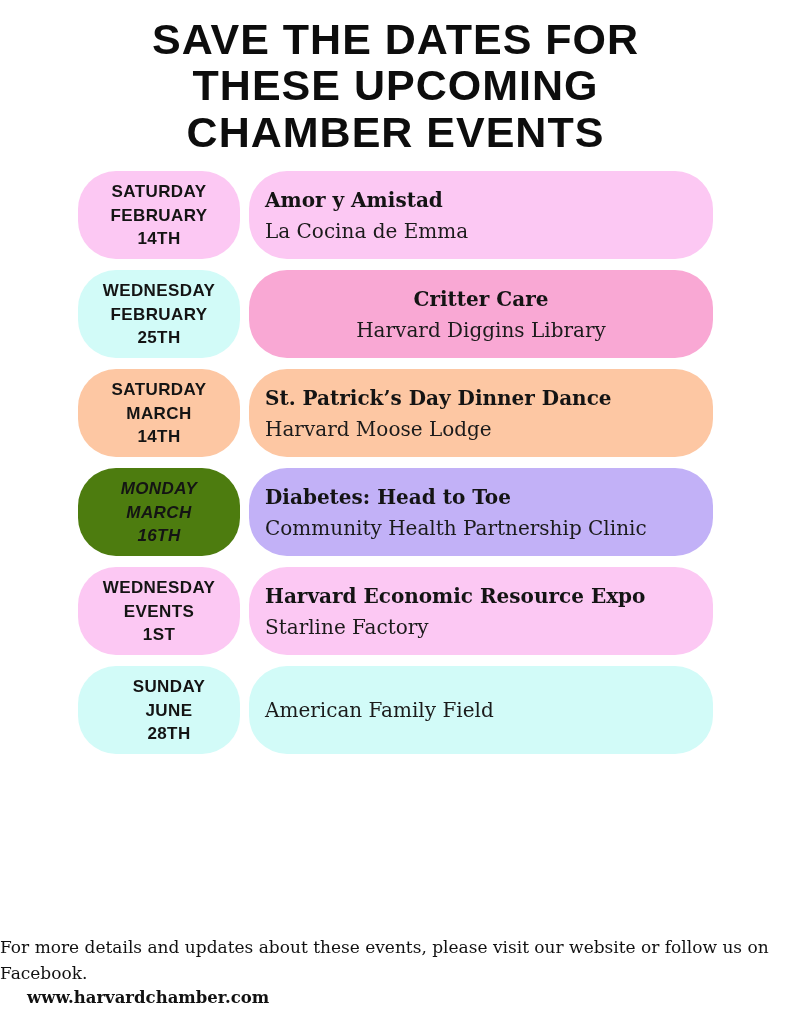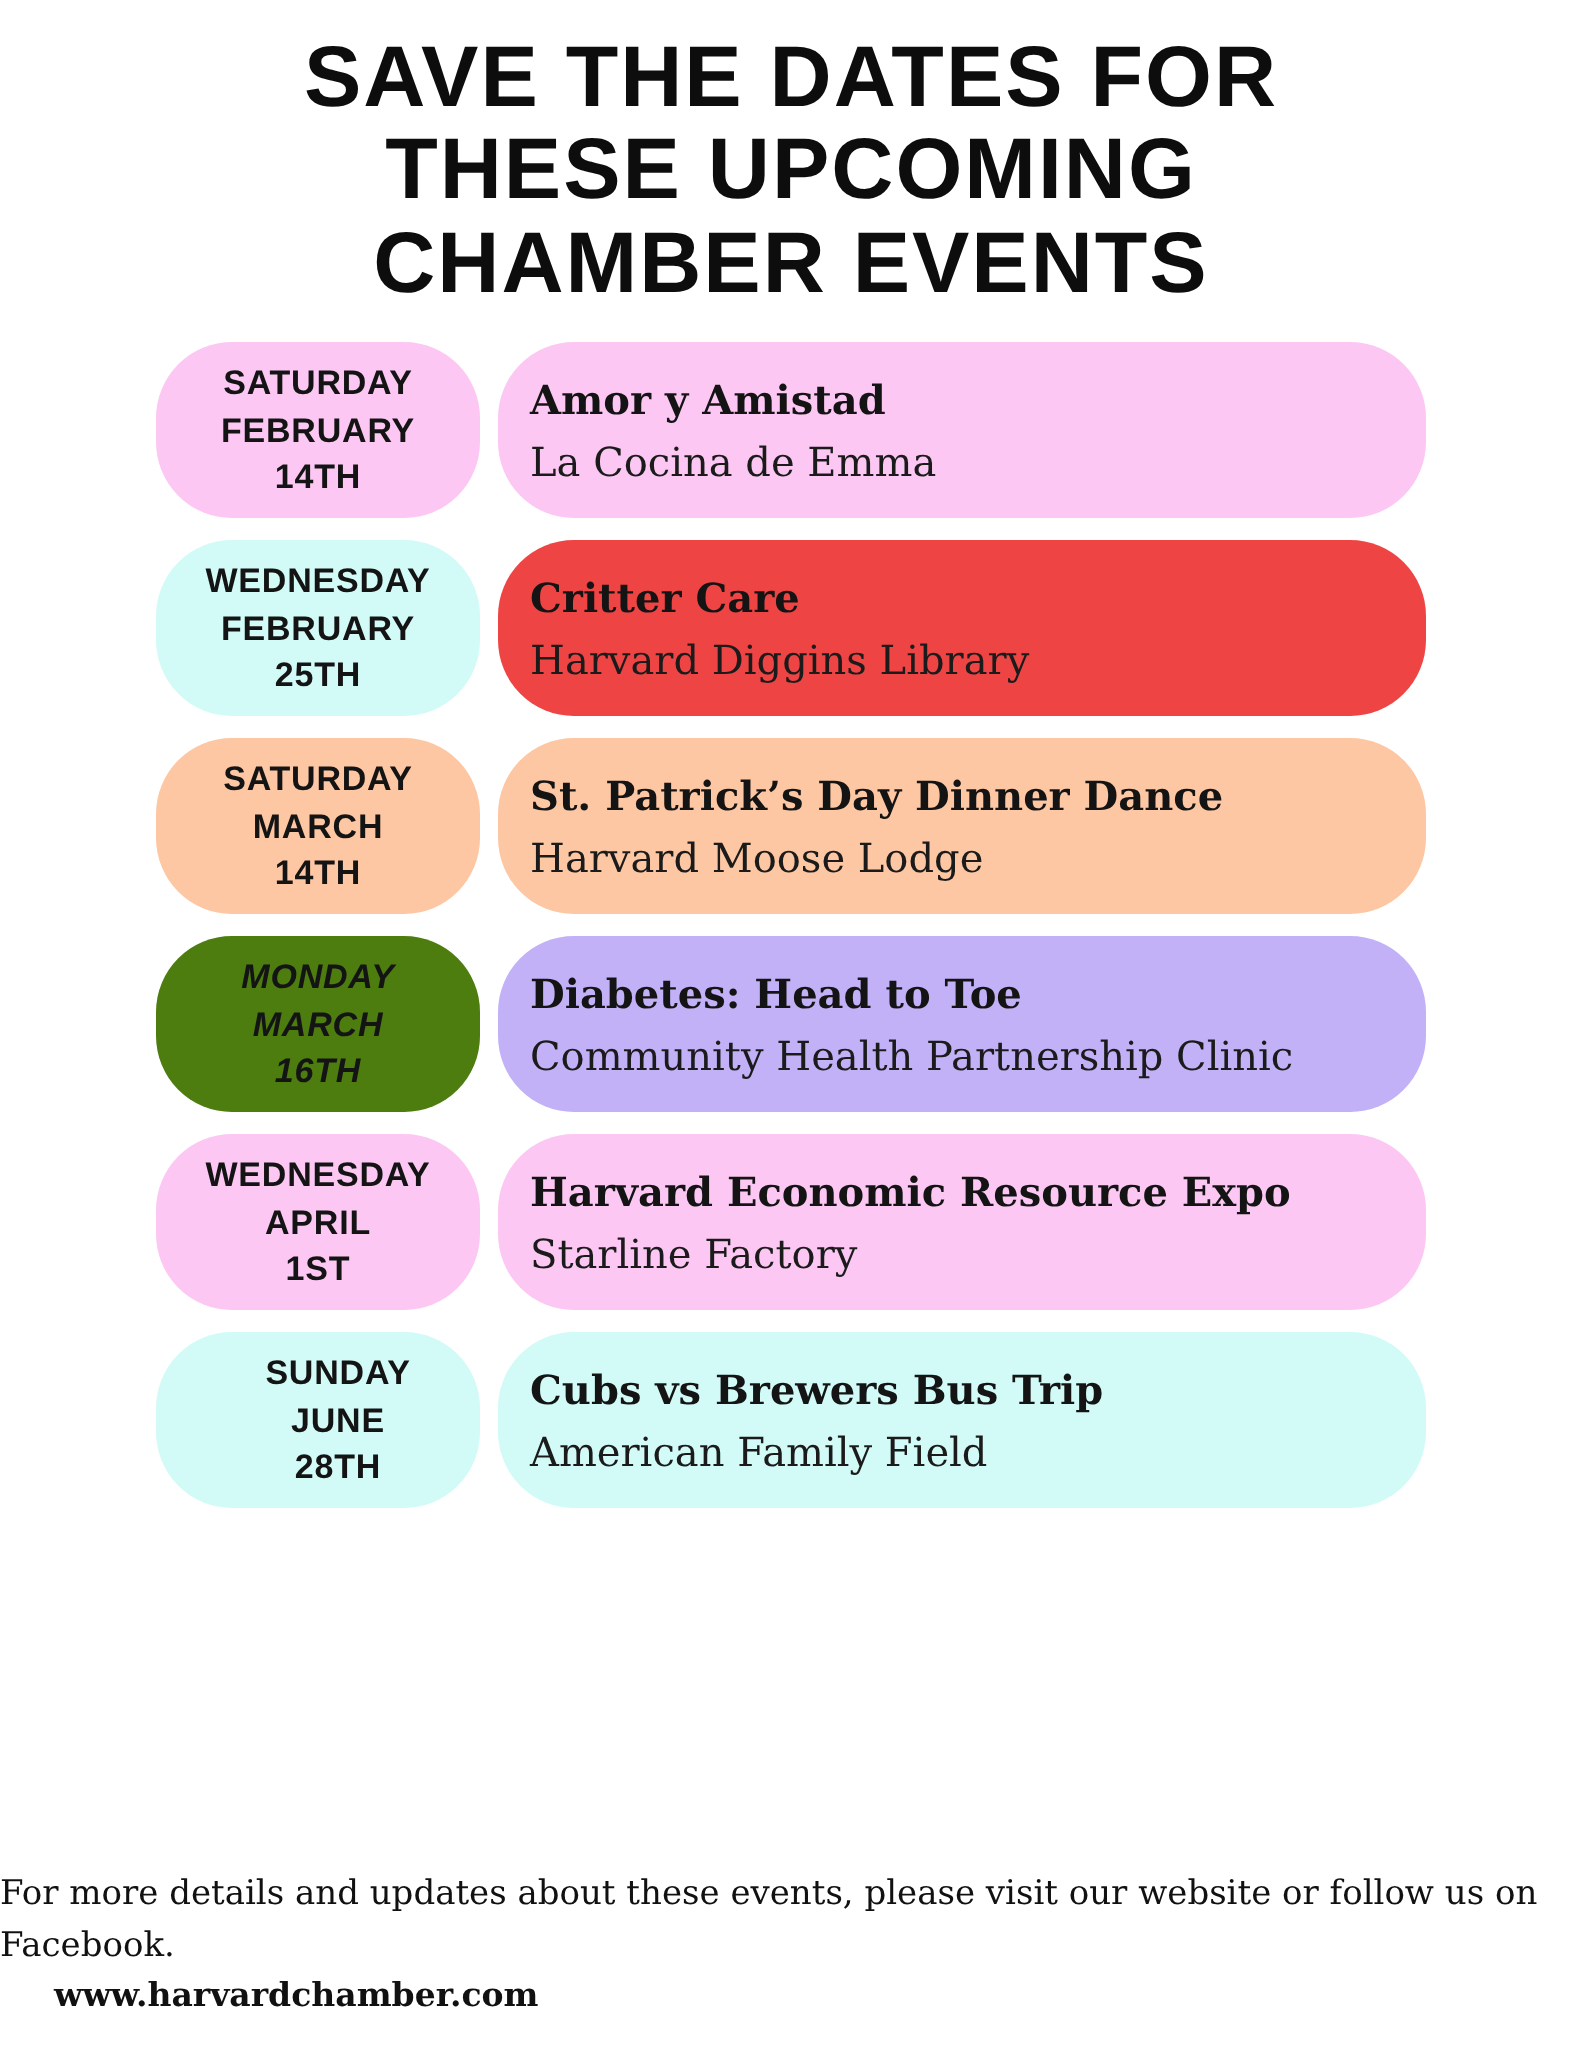--- a/index.html
+++ b/index.html
@@ -117,21 +117,21 @@
         <div class="event-location">La Cocina de Emma</div>
       </div>
     </div>
 
     <div class="event-row">
       <div class="box date-box" style="background: rgb(210, 251, 248);">
         <span>WEDNESDAY</span>
         <span>FEBRUARY</span>
         <span>25TH</span>
       </div>
-      <div class="box detail-box" style="background: #ef4444;">
+      <div class="box detail-box" style="background: #f9a8d4; align-items: center;">
         <div class="event-name">Critter Care</div>
         <div class="event-location">Harvard Diggins Library</div>
       </div>
     </div>
 
     <div class="event-row">
       <div class="box date-box" style="background: rgb(253, 199, 163);">
         <span>SATURDAY</span>
         <span>MARCH</span>
         <span>14TH</span>
@@ -150,37 +150,36 @@
       </div>
       <div class="box detail-box" style="background: rgb(194, 177, 247);">
         <div class="event-name">Diabetes: Head to Toe</div>
         <div class="event-location">Community Health Partnership Clinic</div>
       </div>
     </div>
 
     <div class="event-row">
       <div class="box date-box" style="background: rgb(252, 200, 243);">
         <span>WEDNESDAY</span>
-        <span>APRIL</span>
+        <span>EVENTS</span>
         <span>1ST</span>
       </div>
       <div class="box detail-box" style="background: rgb(252, 200, 243);">
         <div class="event-name">Harvard Economic Resource Expo</div>
         <div class="event-location">Starline Factory</div>
       </div>
     </div>
 
     <div class="event-row">
       <div class="box date-box" style="background: rgb(210, 251, 248); padding-left: 20px;">
         <span>SUNDAY</span>
         <span>JUNE</span>
         <span>28TH</span>
       </div>
       <div class="box detail-box" style="background: rgb(210, 251, 248);">
-        <div class="event-name">Cubs vs Brewers Bus Trip</div>
         <div class="event-location">American Family Field</div>
       </div>
     </div>
 
   </div>
 
   <div class="footer">
     <div class="footer-line1">For more details and updates about these events, please visit our website or follow us on Facebook.</div>
     <div class="footer-line2">www.harvardchamber.com</div>
   </div>

